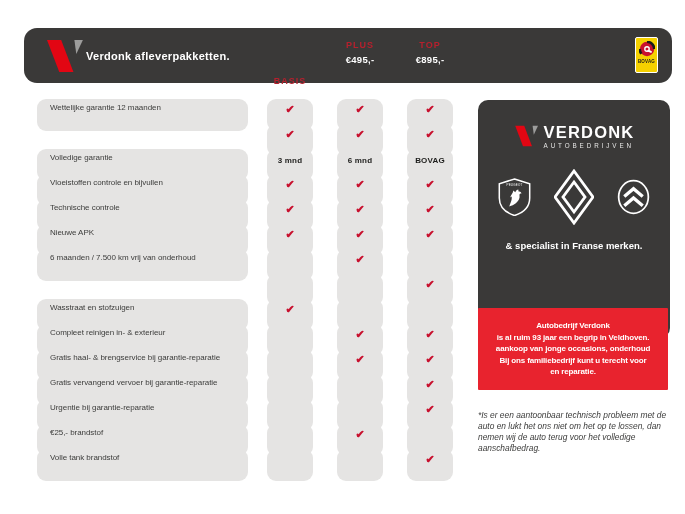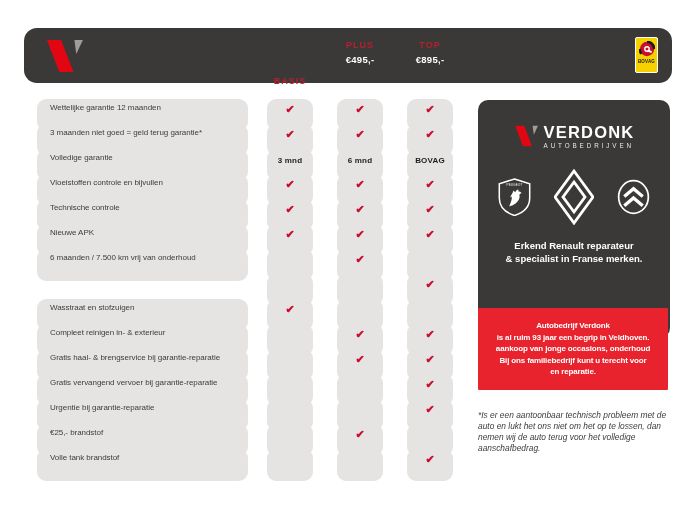--- a/index.html
+++ b/index.html
@@ -65,20 +65,21 @@
   }
 </style>
 </head>
 <body>
 
 <div class="header">
   <svg class="logo-mark" viewBox="0 0 40 36">
     <polygon points="2,1 17,1 30,35 15,35" fill="var(--brand-red)"></polygon>
     <polygon points="31,1 40,1 33,16" fill="var(--brand-gray)"></polygon>
   </svg>
+  <div class="header-title">Verdonk afleverpakketten.</div>
 
   <div class="col-head c0">
     <div class="col-name">BASIS</div>
     <div class="col-price">€0,-</div>
   </div>
   <div class="col-head c1">
     <div class="col-name">PLUS</div>
     <div class="col-price">€495,-</div>
   </div>
   <div class="col-head c2">
@@ -100,21 +101,20 @@
 </div>
 
 <div class="table">
     <div class="row">
       <div class="pill row-label">Wettelijke garantie 12 maanden</div>
       <div class="pill cell col0"><span class="check">✔</span></div>
       <div class="pill cell col1"><span class="check">✔</span></div>
       <div class="pill cell col2"><span class="check">✔</span></div>
     </div>
     <div class="row">
-      <div class="pill row-label">3 maanden niet goed = geld terug garantie*</div>
       <div class="pill cell col0"><span class="check">✔</span></div>
       <div class="pill cell col1"><span class="check">✔</span></div>
       <div class="pill cell col2"><span class="check">✔</span></div>
     </div>
     <div class="row">
       <div class="pill row-label">Volledige garantie</div>
       <div class="pill cell col0"><span class="cell-text">3 mnd</span></div>
       <div class="pill cell col1"><span class="cell-text">6 mnd</span></div>
       <div class="pill cell col2"><span class="cell-text">BOVAG</span></div>
     </div>
@@ -214,21 +214,20 @@
       <path d="M20 13 L31 28 L20 43 L9 28 Z" fill="none" stroke="#ffffff" stroke-width="2.8"></path>
     </svg>
     <svg width="33" height="36" viewBox="0 0 34 36">
       <ellipse cx="17" cy="18" rx="15.3" ry="16.8" fill="none" stroke="#ffffff" stroke-width="1.8"></ellipse>
       <path d="M7.5 17.5 L17 9.5 L26.5 17.5" fill="none" stroke="#ffffff" stroke-width="3.4"></path>
       <path d="M7.5 27 L17 19 L26.5 27" fill="none" stroke="#ffffff" stroke-width="3.4"></path>
     </svg>
   </div>
 
   <div class="caption">
-    <div>Erkend Renault reparateur</div>
     <div>&amp; specialist in Franse merken.</div>
   </div>
 </div>
 
 <div class="info-box">
   <div class="info-line">Autobedrijf Verdonk</div>
   <div class="info-line">is al ruim 93 jaar een begrip in Veldhoven.</div>
   <div class="info-line">aankoop van jonge occasions, onderhoud</div>
   <div class="info-line">Bij ons familiebedrijf kunt u terecht voor</div>
   <div class="info-line">en reparatie.</div>

